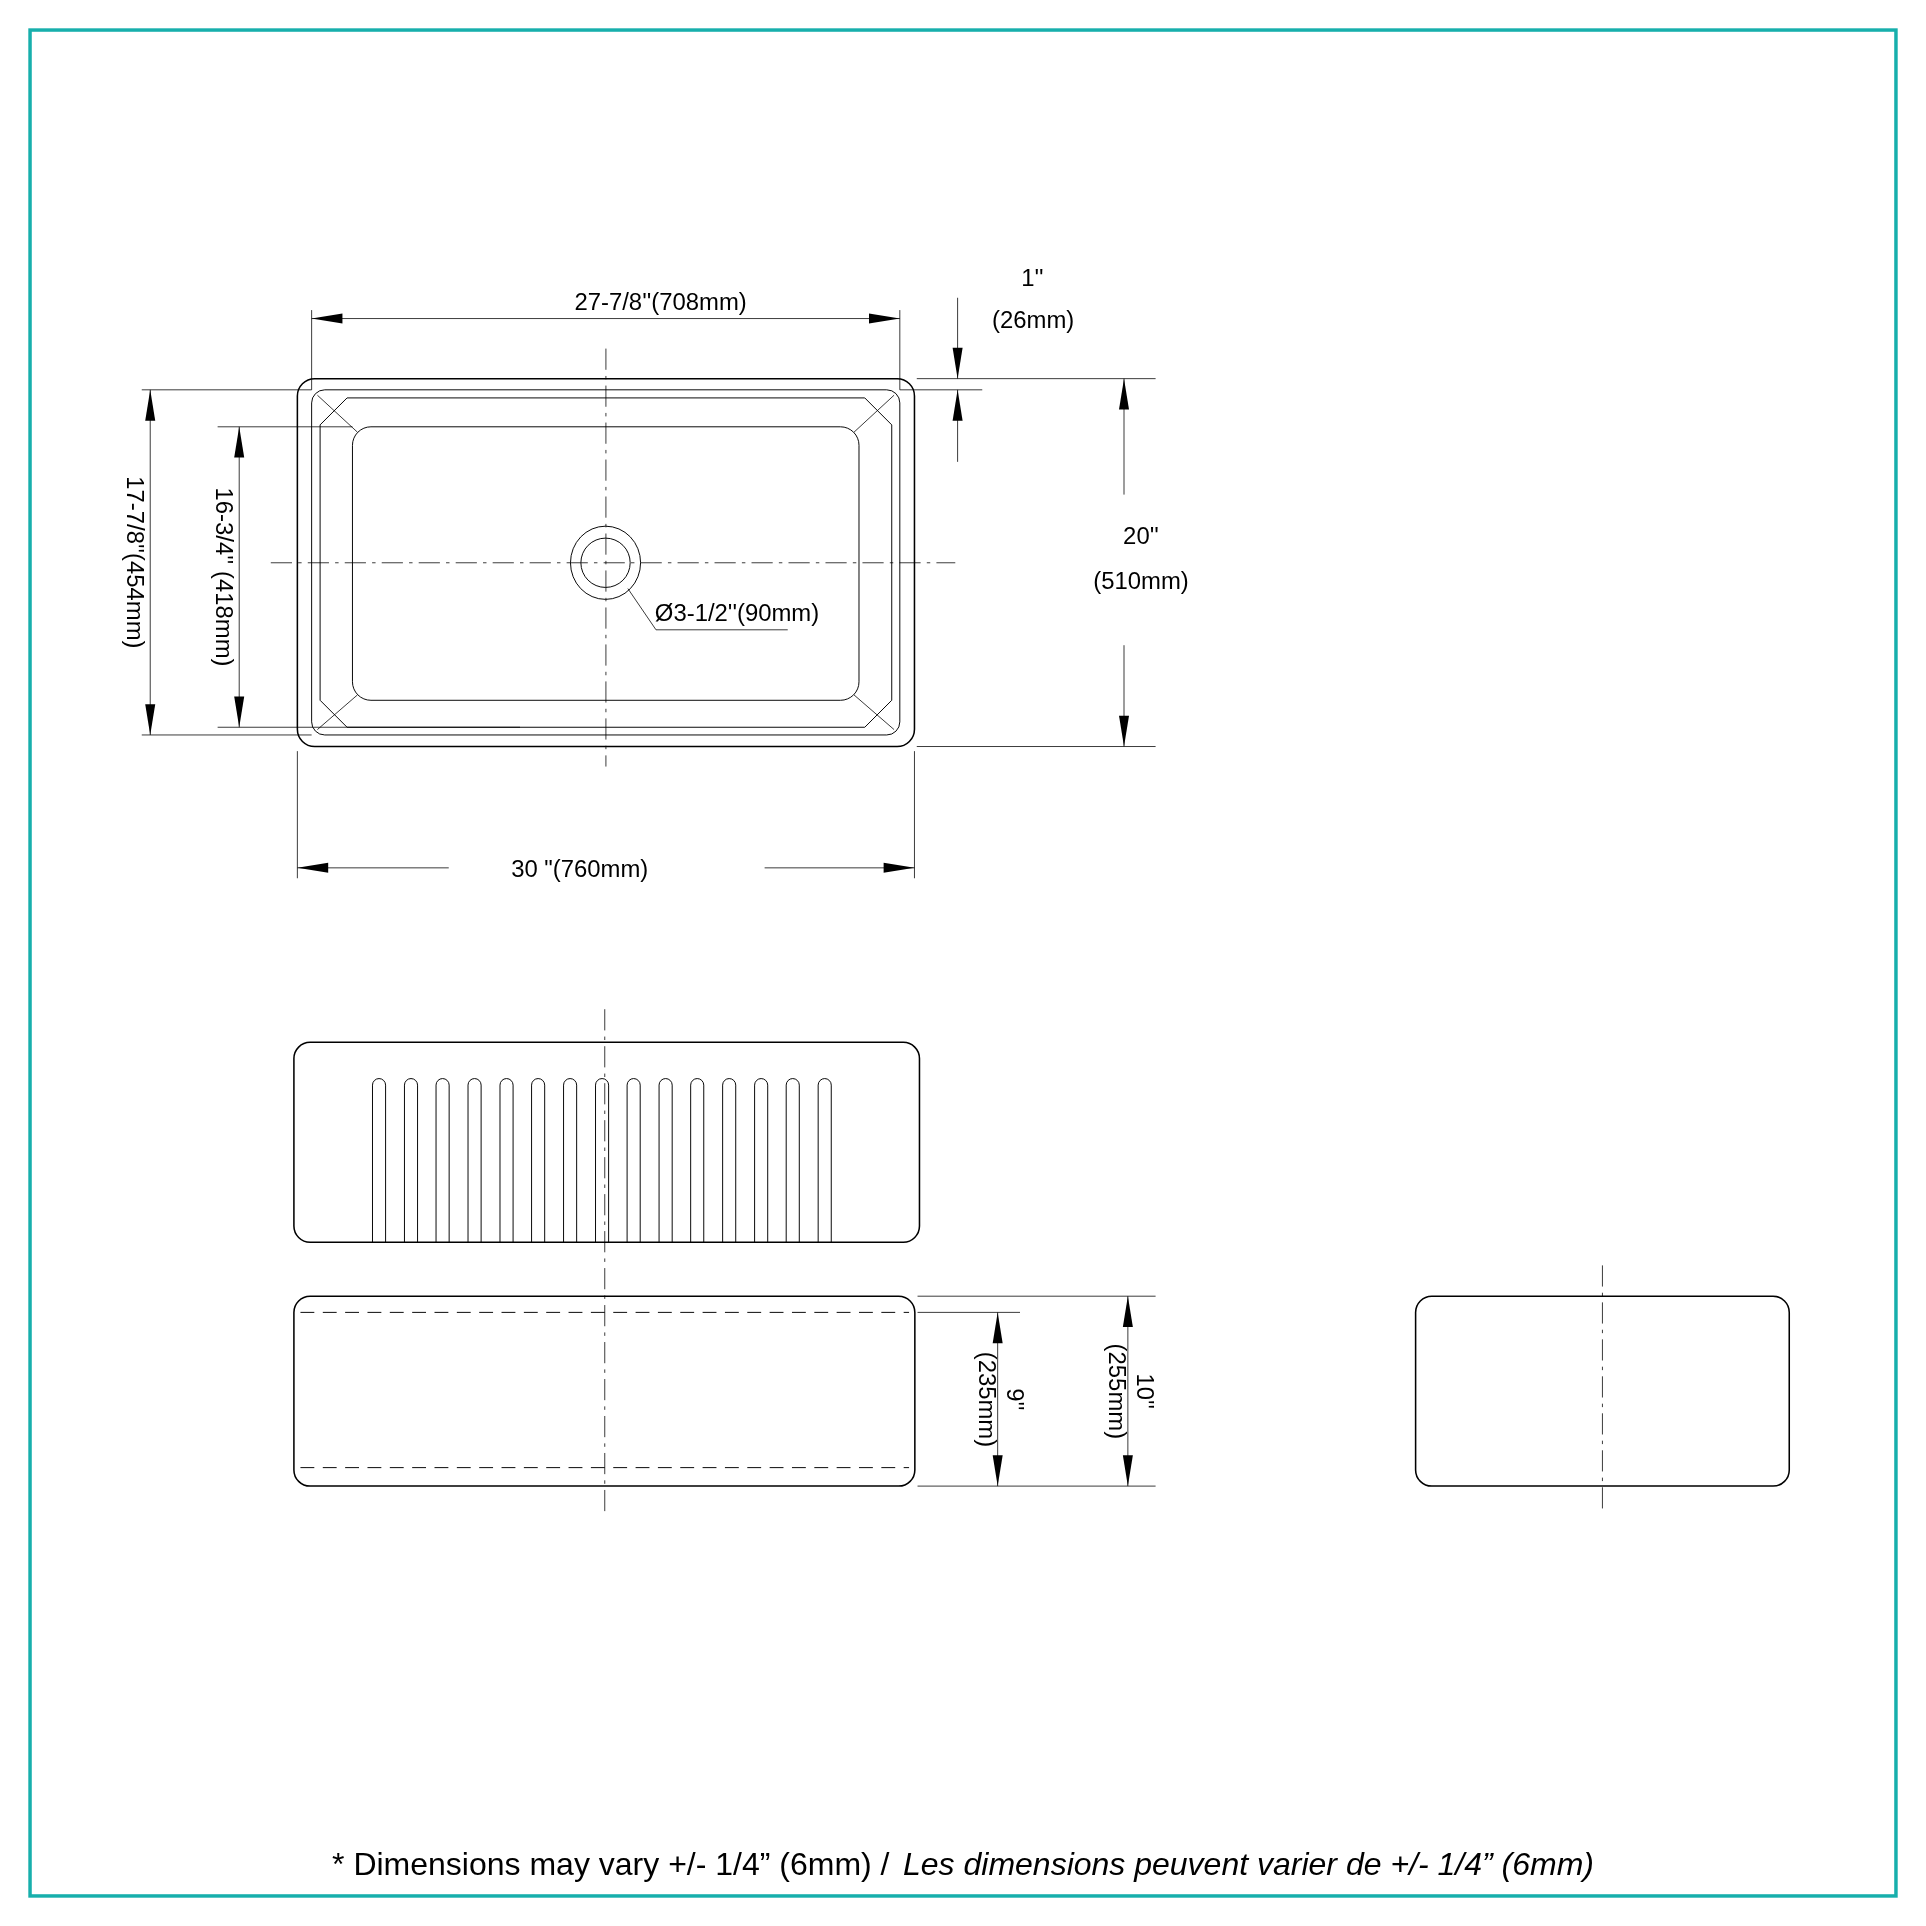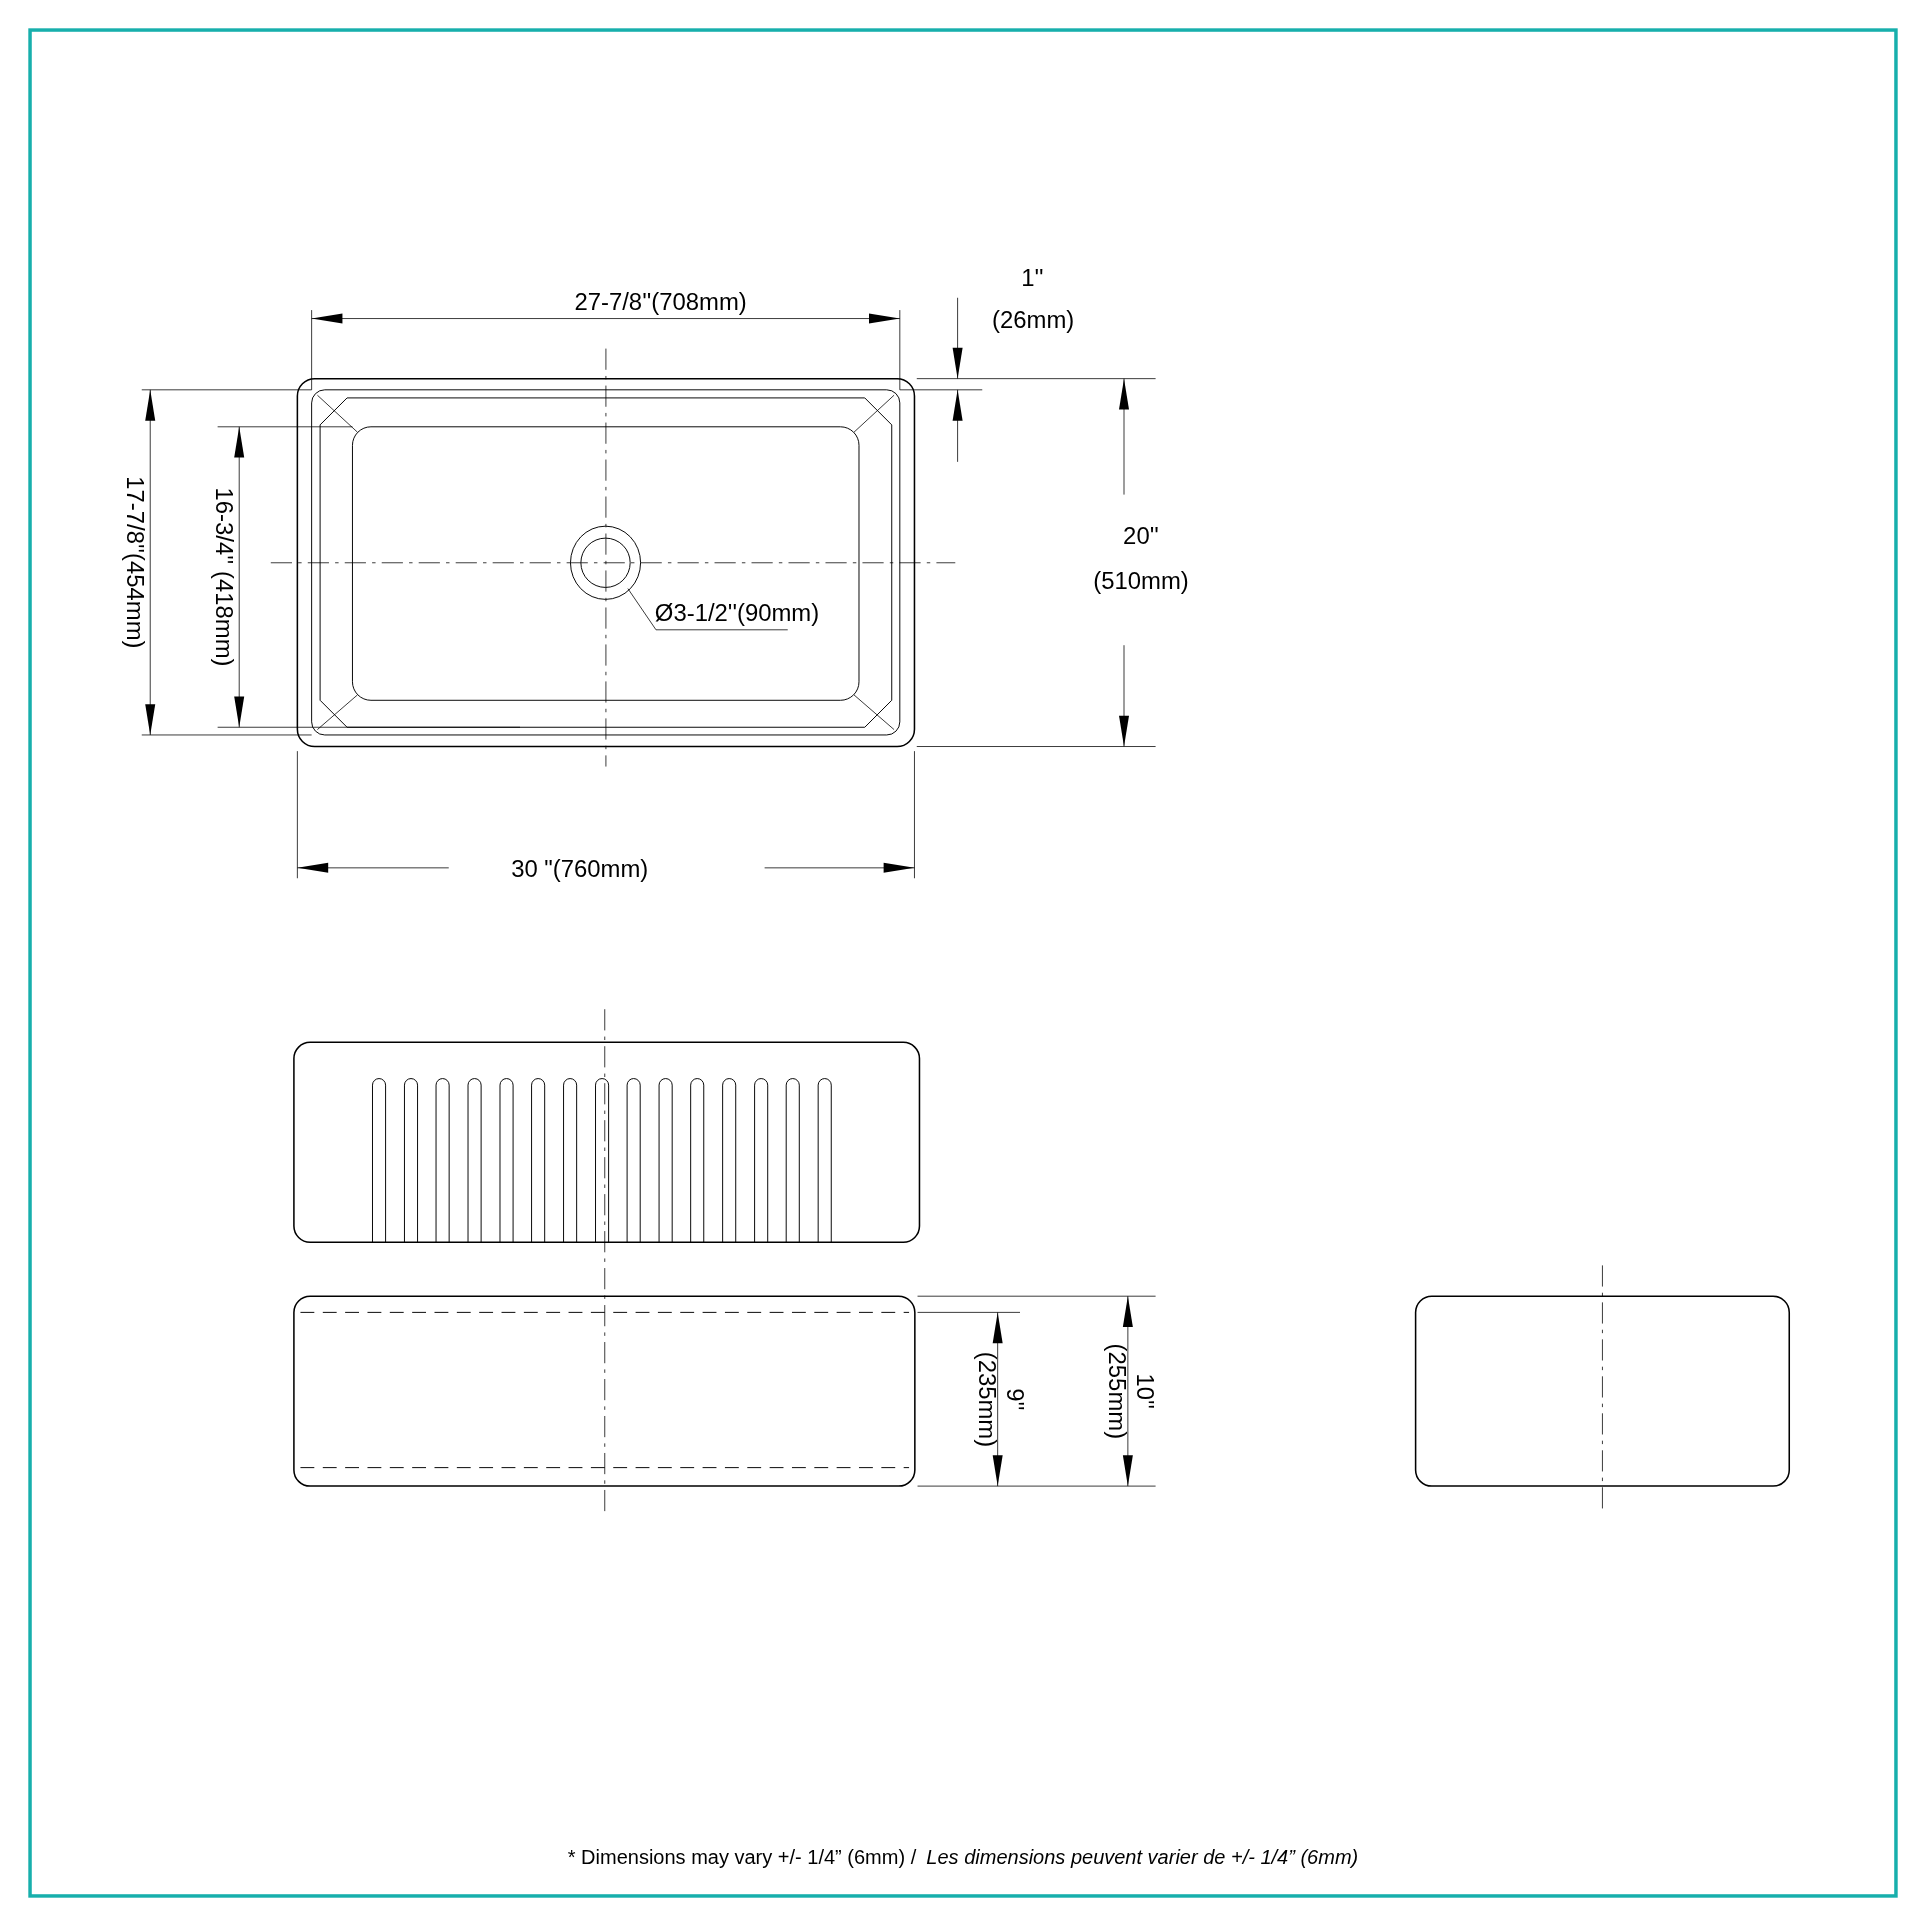--- a/index.html
+++ b/index.html
@@ -8,21 +8,21 @@
   .ln{stroke:#000;fill:none;}
   .w4{stroke-width:4;}
   .w25{stroke-width:2.5;}
   .w2{stroke-width:2;}
   .cl{stroke:#000;fill:none;stroke-width:2;stroke-dasharray:55 16 9 16;}
   .hid{stroke:#000;fill:none;stroke-width:2.5;stroke-dasharray:36 22;}
   .arrow{fill:#000;stroke:none;}
   text{font-family:"Liberation Sans",sans-serif;font-size:62px;fill:#000;stroke:none;}
   .mid{text-anchor:middle;}
   #footer-note{position:absolute;left:0;top:1846px;width:100%;text-align:center;
-               font-size:20px;color:#000;}
+               font-size:32px;color:#000;}
   #footer-note .fr{font-style:italic;margin-left:4.6px;}
 </style>
 </head>
 <body>
 
 <svg width="1926" height="1926" viewBox="0 0 5000 5000">
 
   <rect x="78" y="78" width="4844" height="4844" fill="none" stroke="#17afac" stroke-width="9"></rect>
 
   <g>

